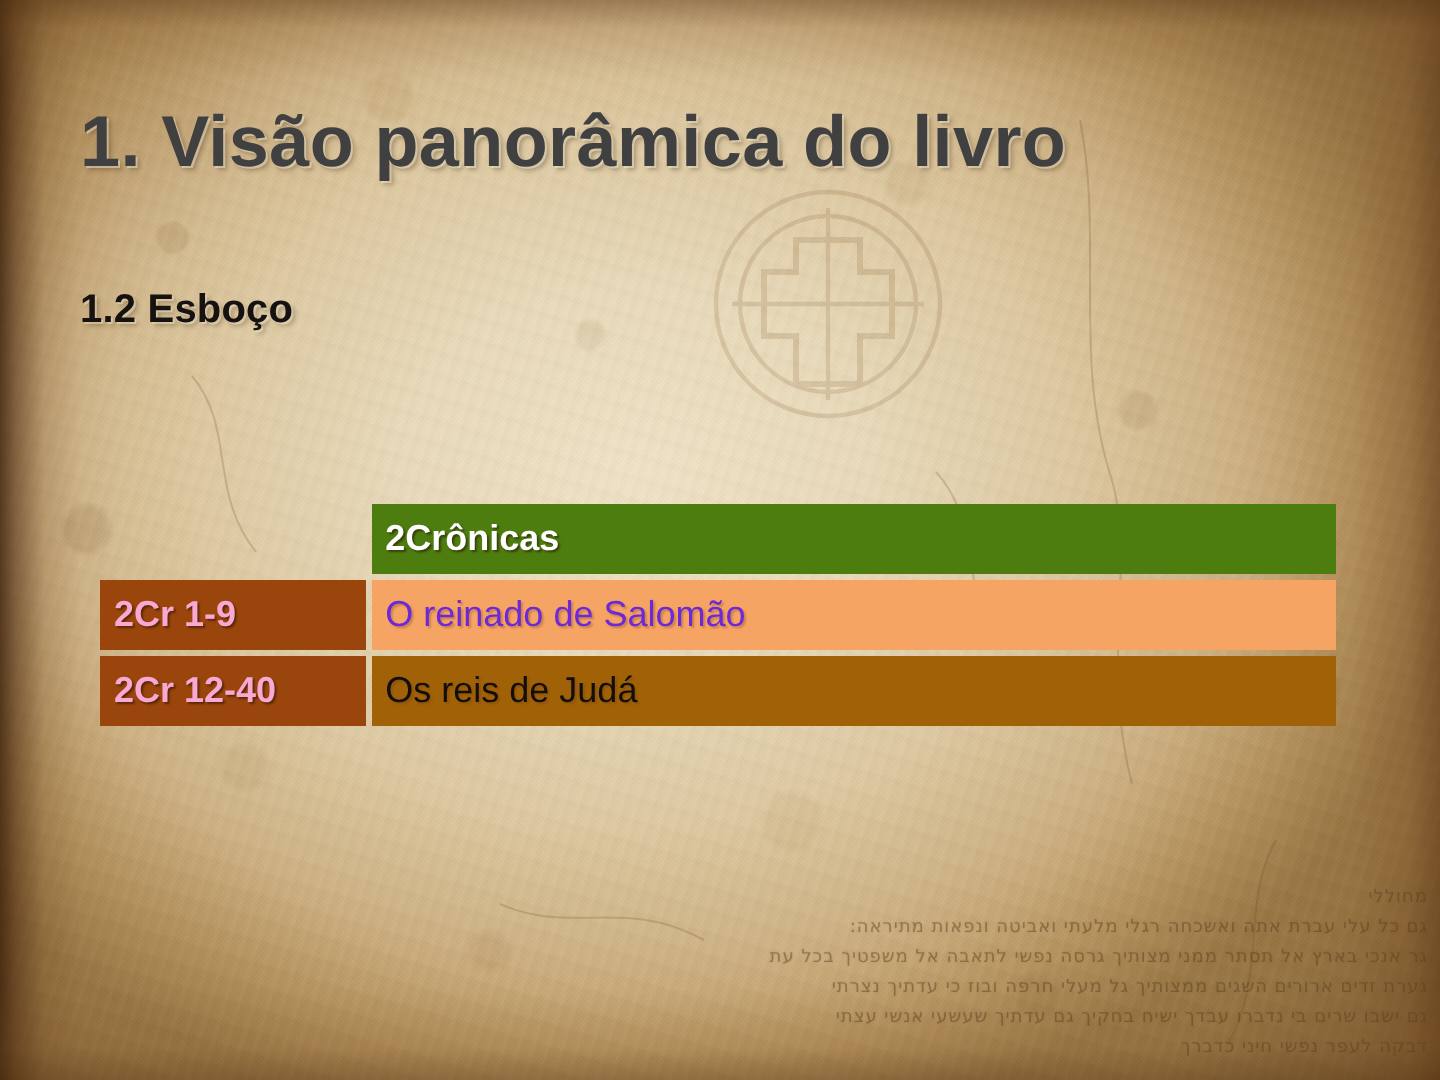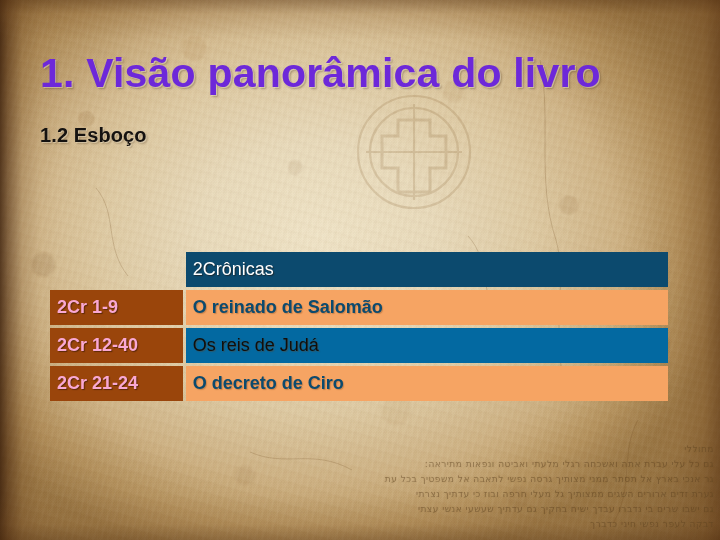--- a/index.html
+++ b/index.html
@@ -140,34 +140,34 @@
   
   .content {
     position: absolute;
     inset: 0;
   }
 
   #page-title {
     position: absolute;
     left: 40px;
     top: 50px;
-    font-size: 41px;
-    font-weight: bold;
-    color: #6d28d9;
+    font-size: 36px;
+    font-weight: bold;
+    color: #404040;
     letter-spacing: 0.2px;
     white-space: nowrap;
     text-shadow:
       1px 1px 0 rgba(255,248,225,0.45),
       2px 2px 2px rgba(60,36,12,0.30);
   }
 
   #section-subtitle {
     position: absolute;
     left: 40px;
-    top: 124px;
+    top: 144px;
     font-size: 20px;
     font-weight: bold;
     color: #151210;
     letter-spacing: 0.1px;
     white-space: nowrap;
     text-shadow:
       1px 1px 0 rgba(255,248,225,0.40),
       2px 2px 2px rgba(60,36,12,0.28);
   }
 
@@ -196,35 +196,35 @@
     background: #9a450b;
     color: #f9a8d4;
     font-weight: bold;
     font-size: 17px;
     text-shadow: 1px 1px 1px rgba(40,18,4,0.55);
   }
   .cell-ref-empty {
     background: transparent;
   }
   .cell-head {
-    background: #0c4a6e;
+    background: #4d7c0f;
     color: #ffffff;
-    font-weight: normal;
+    font-weight: bold;
     font-size: 17px;
     text-shadow: 1px 1px 1px rgba(40,18,4,0.55);
     margin-top: 28px;
   }
   .cell-desc-light {
     background: #f6a463;
-    color: #0c4a6e;
-    font-weight: bold;
+    color: #6d28d9;
+    font-weight: normal;
     text-shadow: 1px 1px 1px rgba(120,70,28,0.35);
   }
   .cell-desc-strong {
-    background: #0369a1;
+    background: #a16207;
     color: #120e0a;
     font-weight: normal;
     text-shadow: 1px 1px 1px rgba(120,60,12,0.35);
   }
 </style>
 </head>
 <body>
 
 <div id="slide">
 
@@ -282,21 +282,17 @@
           <td class="cell-head">2Crônicas</td>
         </tr>
         <tr>
           <td class="cell-ref">2Cr 1-9</td>
           <td class="cell-desc-light">O reinado de Salomão</td>
         </tr>
         <tr>
           <td class="cell-ref">2Cr 12-40</td>
           <td class="cell-desc-strong">Os reis de Judá</td>
         </tr>
-        <tr>
-          <td class="cell-ref">2Cr 21-24</td>
-          <td class="cell-desc-light">O decreto de Ciro</td>
-        </tr>
       </tbody>
     </table>
 
   </div>
 </div>
 
 </body></html>

